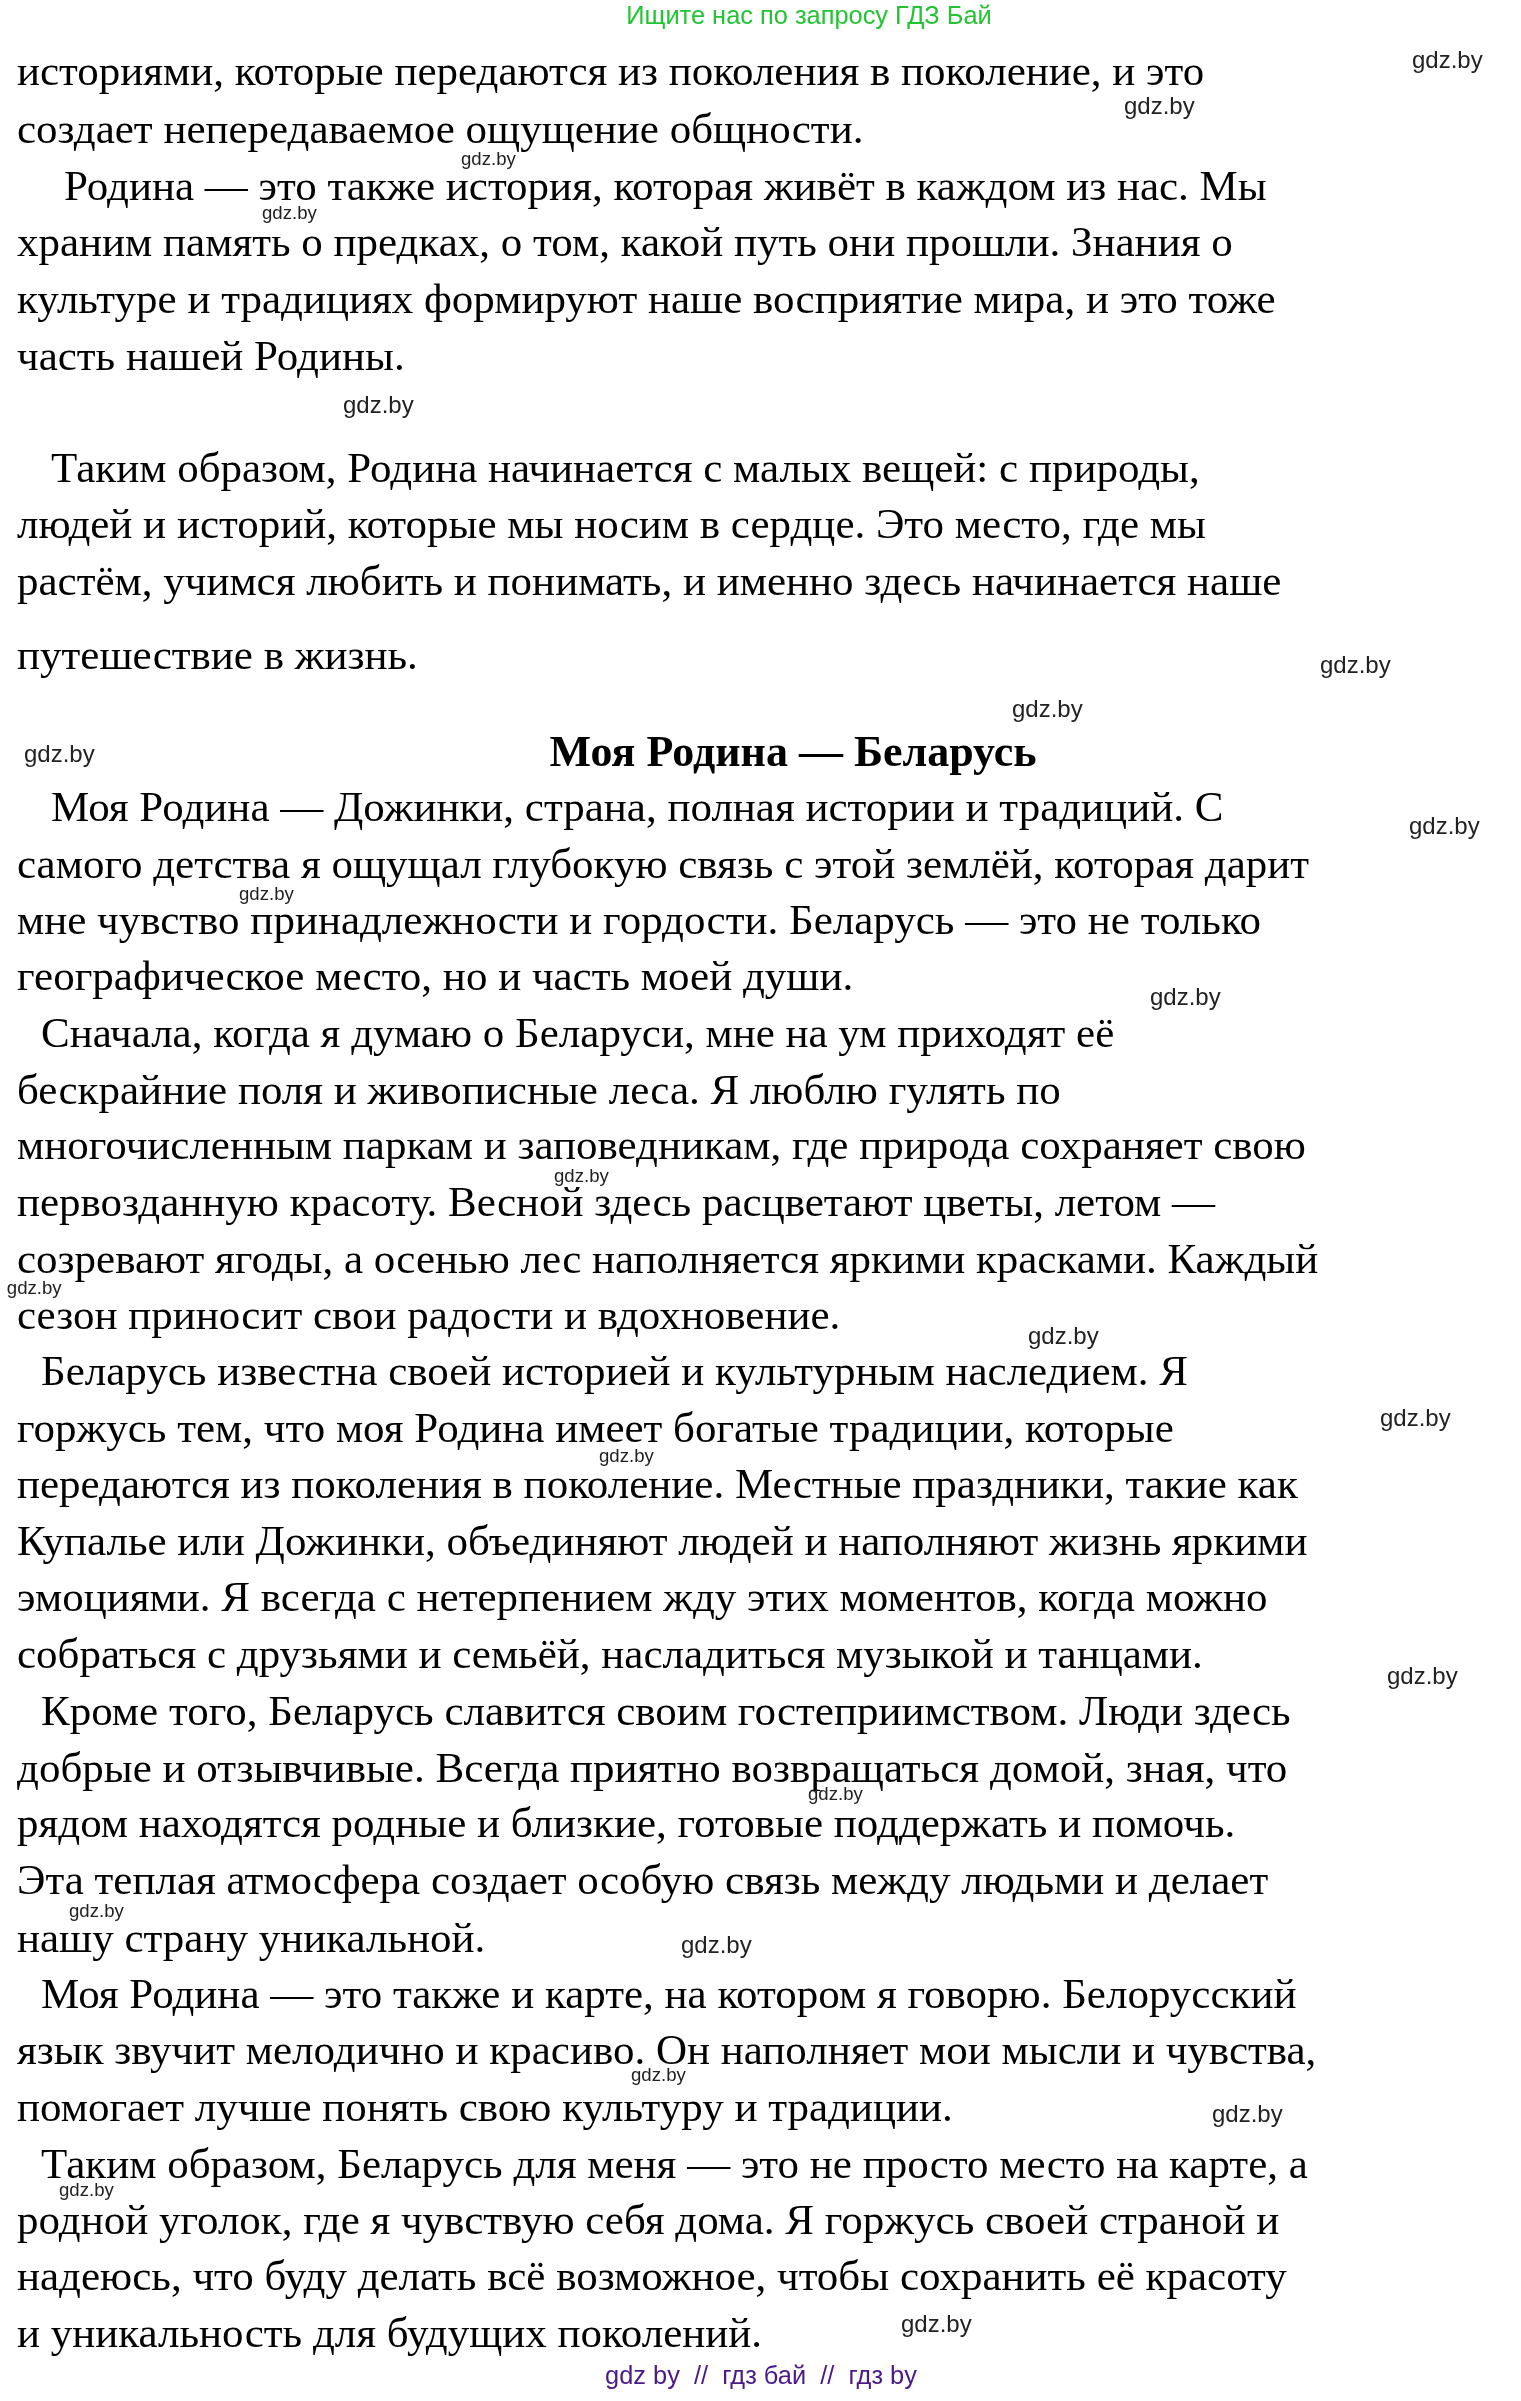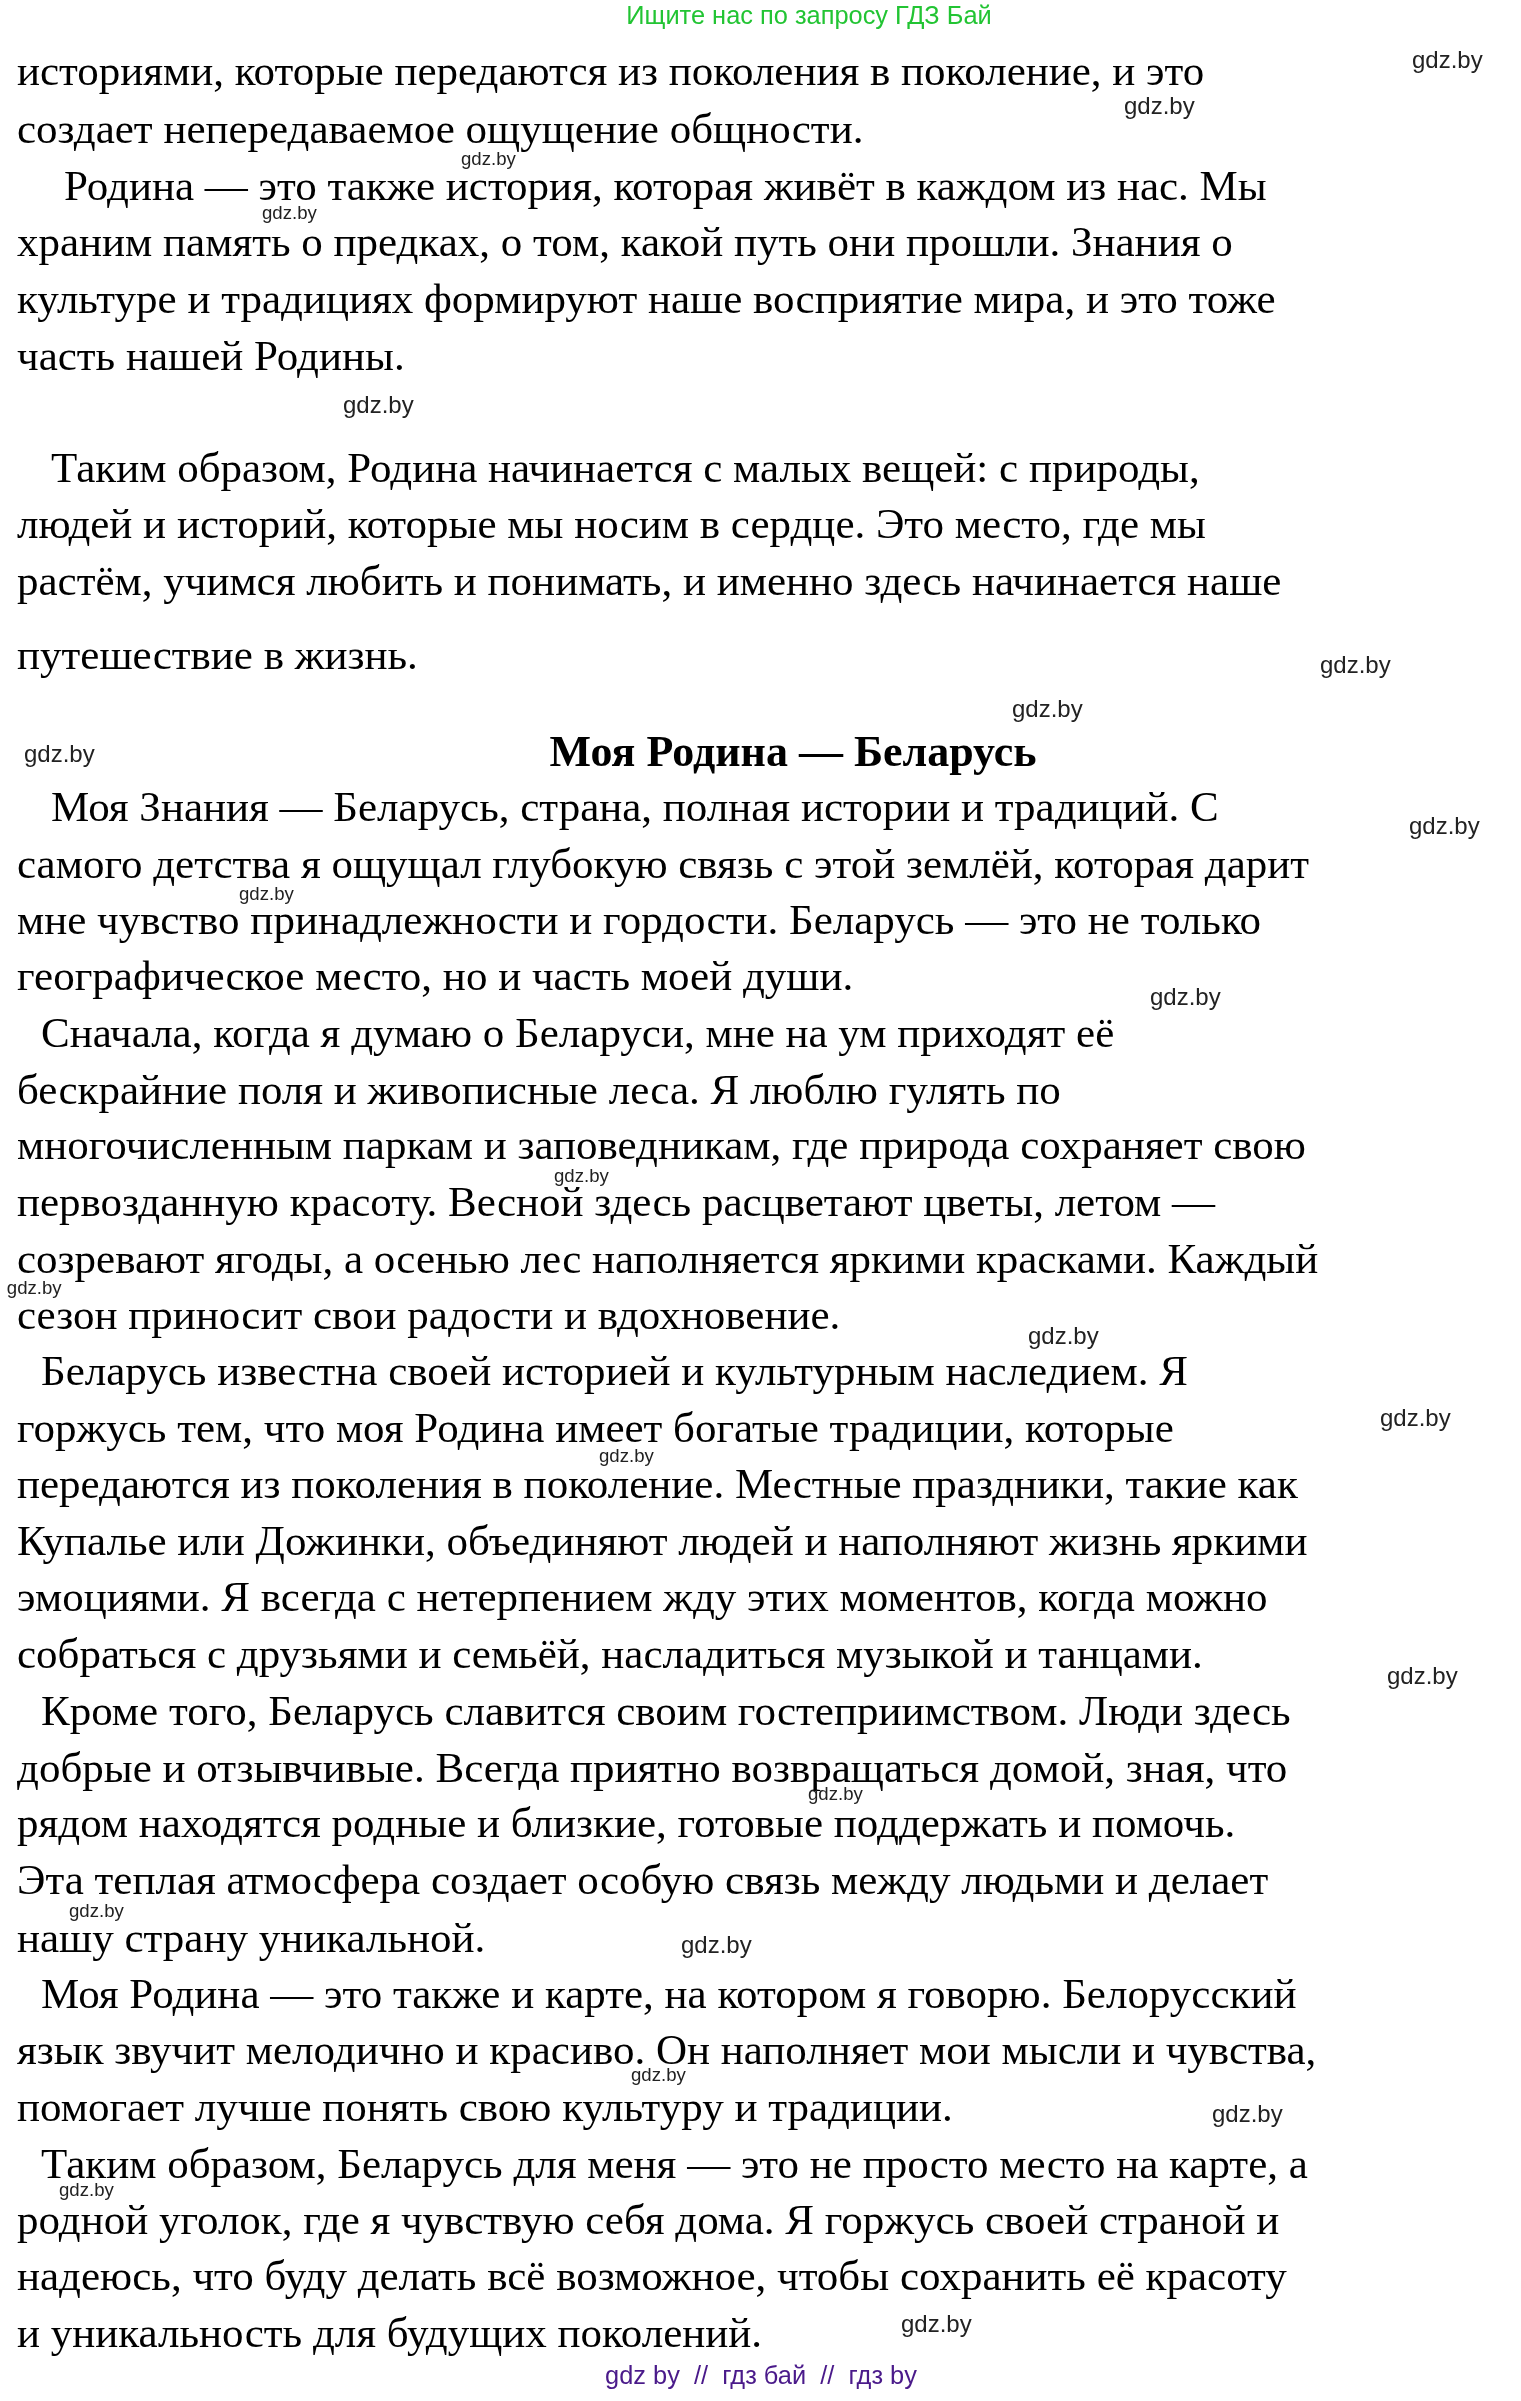--- a/index.html
+++ b/index.html
@@ -47,21 +47,21 @@
   <div class="line" style="top:241px">храним память о предках, о том, какой путь они прошли. Знания о</div>
   <div class="line" style="top:298px">культуре и традициях формируют наше восприятие мира, и это тоже</div>
   <div class="line" style="top:355px">часть нашей Родины.</div>
   <div class="line indent" style="top:467px">Таким образом, Родина начинается с малых вещей: с природы,</div>
   <div class="line" style="top:523px">людей и историй, которые мы носим в сердце. Это место, где мы</div>
   <div class="line" style="top:580px">растём, учимся любить и понимать, и именно здесь начинается наше</div>
   <div class="line" style="top:654px">путешествие в жизнь.</div>
 
   <div class="heading" style="top:751px">Моя Родина — Беларусь</div>
 
-  <div class="line indent" style="top:806px">Моя Знания — Беларусь, страна, полная  истории и традиций. С</div>
+  <div class="line indent" style="top:806px">Моя Родина — Дожинки, страна, полная  истории и традиций. С</div>
   <div class="line" style="top:863px">самого детства я ощущал глубокую связь с этой землёй, которая дарит</div>
   <div class="line" style="top:919px">мне чувство принадлежности и гордости. Беларусь — это не только</div>
   <div class="line" style="top:975px">географическое место, но и часть моей души.</div>
   <div class="line indent-sm" style="top:1032px">Сначала, когда я думаю о Беларуси, мне на ум приходят её</div>
   <div class="line" style="top:1089px">бескрайние поля и живописные леса. Я люблю гулять по</div>
   <div class="line" style="top:1144px">многочисленным паркам и заповедникам, где природа сохраняет свою</div>
   <div class="line" style="top:1201px">первозданную красоту. Весной здесь расцветают цветы, летом —</div>
   <div class="line" style="top:1258px">созревают ягоды, а осенью лес наполняется яркими красками. Каждый</div>
   <div class="line" style="top:1314px">сезон приносит свои радости и вдохновение.</div>
   <div class="line indent-sm" style="top:1370px">Беларусь известна своей историей и культурным наследием. Я</div>

